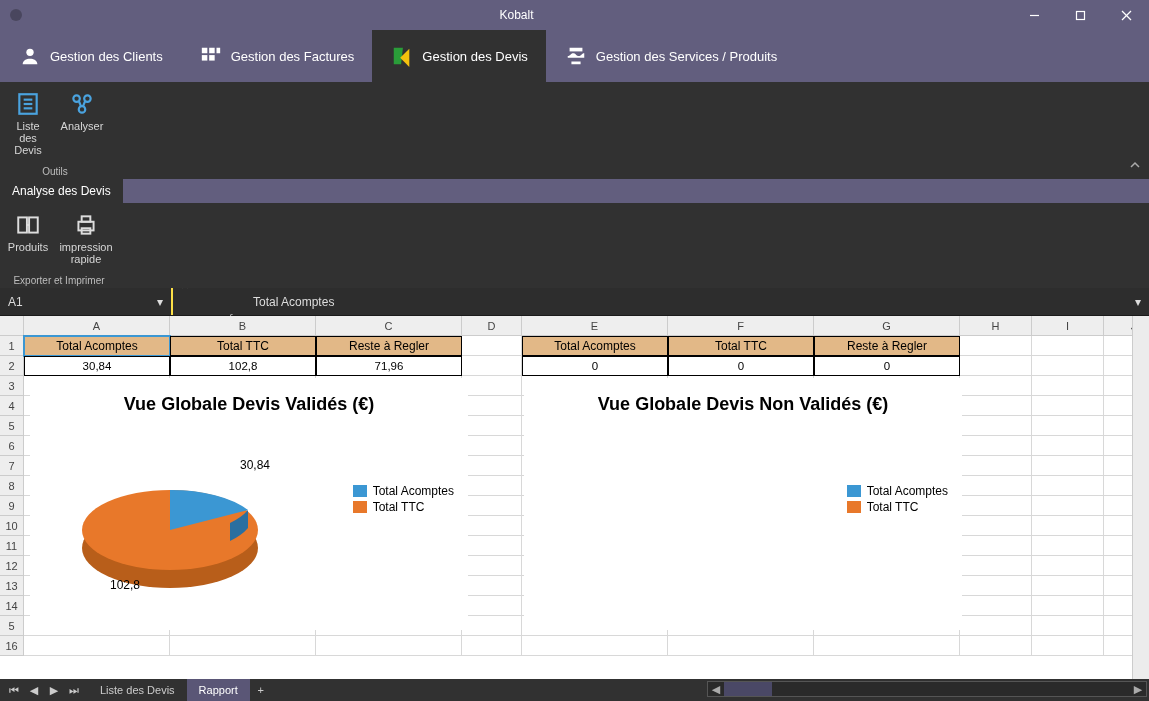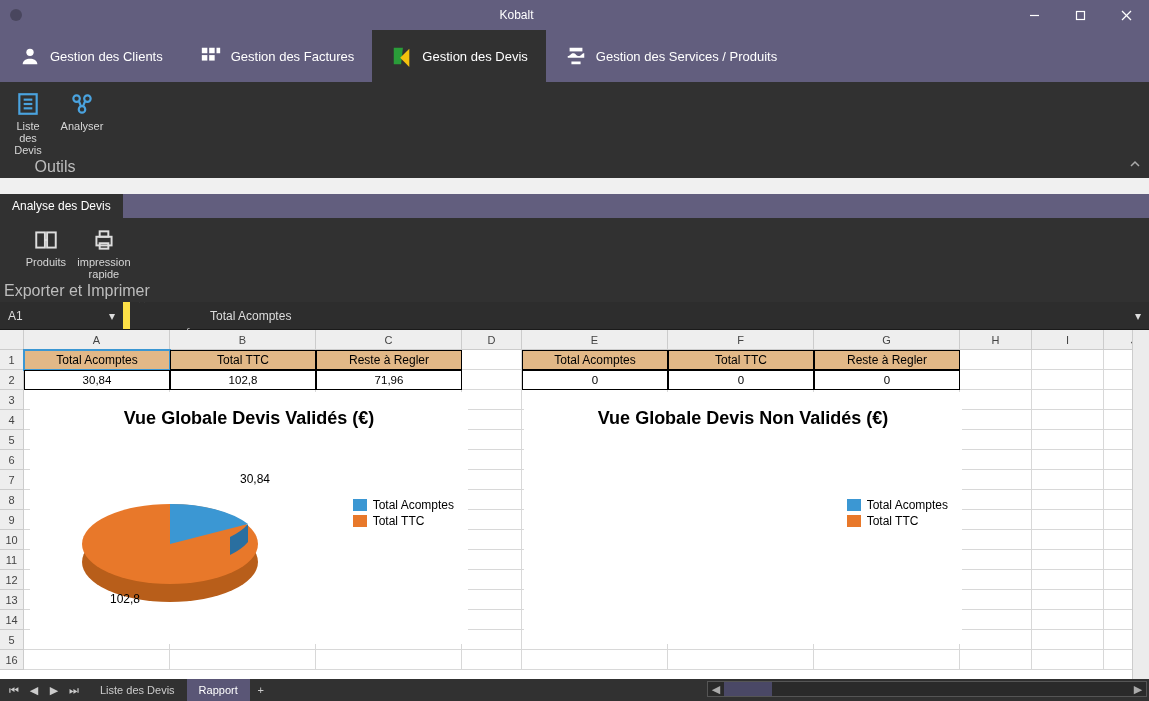--- a/index.html
+++ b/index.html
@@ -18,34 +18,34 @@
 .maintab.active { background: #313131; }
 .maintab .ticon { width: 24px; height: 24px; display: flex; align-items: center; justify-content: center; }
 
 
 .ribbon { background: #313131; color: #d6d6d6; display: flex; position: relative; }
 .ribgroup { display: flex; flex-direction: column; align-items: center; padding: 6px 4px 2px; }
 .ribitems { display: flex; gap: 6px; }
 .ribitem { width: 48px; display: flex; flex-direction: column; align-items: center; gap: 2px; cursor: pointer; font-size: 11px; text-align: center; line-height: 1.1; padding: 2px 2px; }
 .ribitem.wide { width: 56px; }
 .ribitem .ricon { width: 28px; height: 28px; display: flex; align-items: center; justify-content: center; }
-.ribgrouplabel { font-size: 16px; color: #bdbdbd; margin-top: 0; }
+.ribgrouplabel { font-size: 10px; color: #bdbdbd; margin-top: 8px; }
 .ribbon .collapse { position: absolute; right: 8px; bottom: 4px; cursor: pointer; }
 
 
-.doctabs { height: 24px; background: #625e7e; display: flex; margin-top: 16px; }
+.doctabs { height: 24px; background: #625e7e; display: flex; }
 .doctab { padding: 0 12px; display: flex; align-items: center; font-size: 12px; color: #fff; cursor: pointer; }
 .doctab.active { background: #313131; }
 
 
 .ribbon2 { background: #313131; color: #d6d6d6; }
 
 
 .namebar { height: 28px; background: #2d2d2d; display: flex; align-items: center; color: #ddd; font-size: 12px; border-bottom: 1px solid #1a1a1a; }
-.namebox { width: 130px; padding: 0 8px; height: 100%; display: flex; align-items: center; justify-content: space-between; border-right: 7px solid #fde047; }
+.namebox { width: 173px; padding: 0 8px; height: 100%; display: flex; align-items: center; justify-content: space-between; border-right: 2px solid #fde047; }
 .namebtns { display: flex; gap: 0; }
 .namebtns span { width: 24px; text-align: center; cursor: pointer; color: #aaa; }
 .formula { flex: 1; padding: 0 8px; height: 100%; display: flex; align-items: center; background: #2d2d2d; }
 
 
 .sheetwrap { flex: 1; display: flex; background: #fff; overflow: hidden; position: relative; }
 .sheet { position: relative; flex: 1; overflow: hidden; }
 .colhdrs { display: flex; height: 20px; position: absolute; top: 0; left: 0; }
 .corner { width: 24px; height: 20px; background: #eee; border-right: 1px solid #ccc; border-bottom: 1px solid #ccc; }
 .colh { height: 20px; background: #eee; border-right: 1px solid #ccc; border-bottom: 1px solid #ccc; font-size: 11px; color: #444; display: flex; align-items: center; justify-content: center; }

